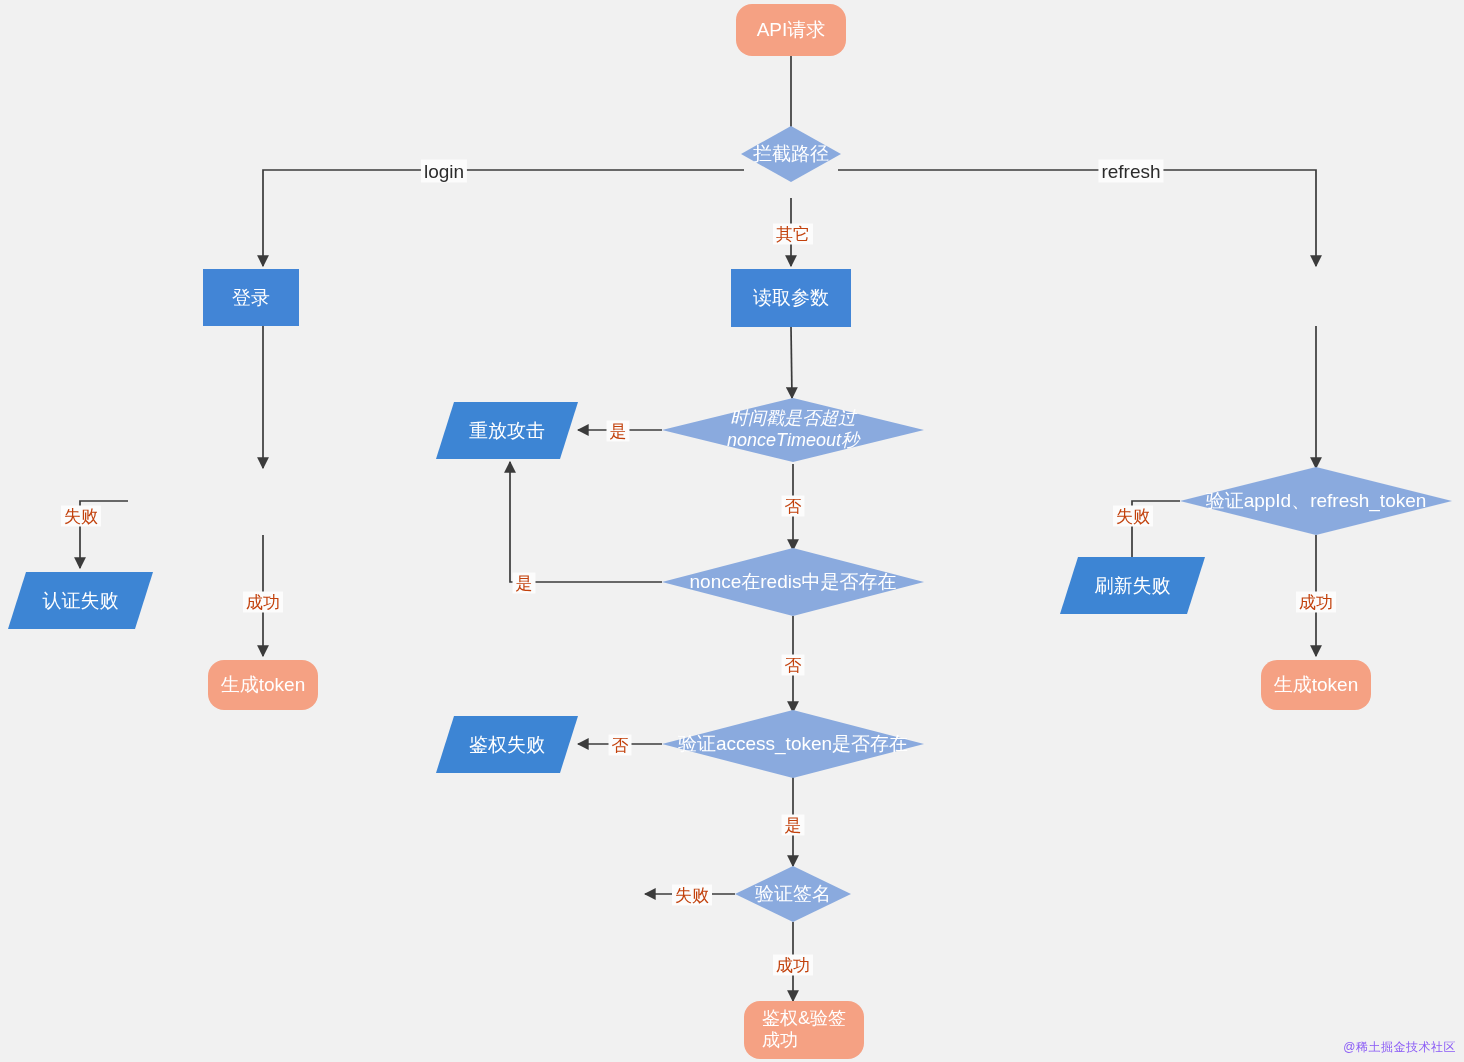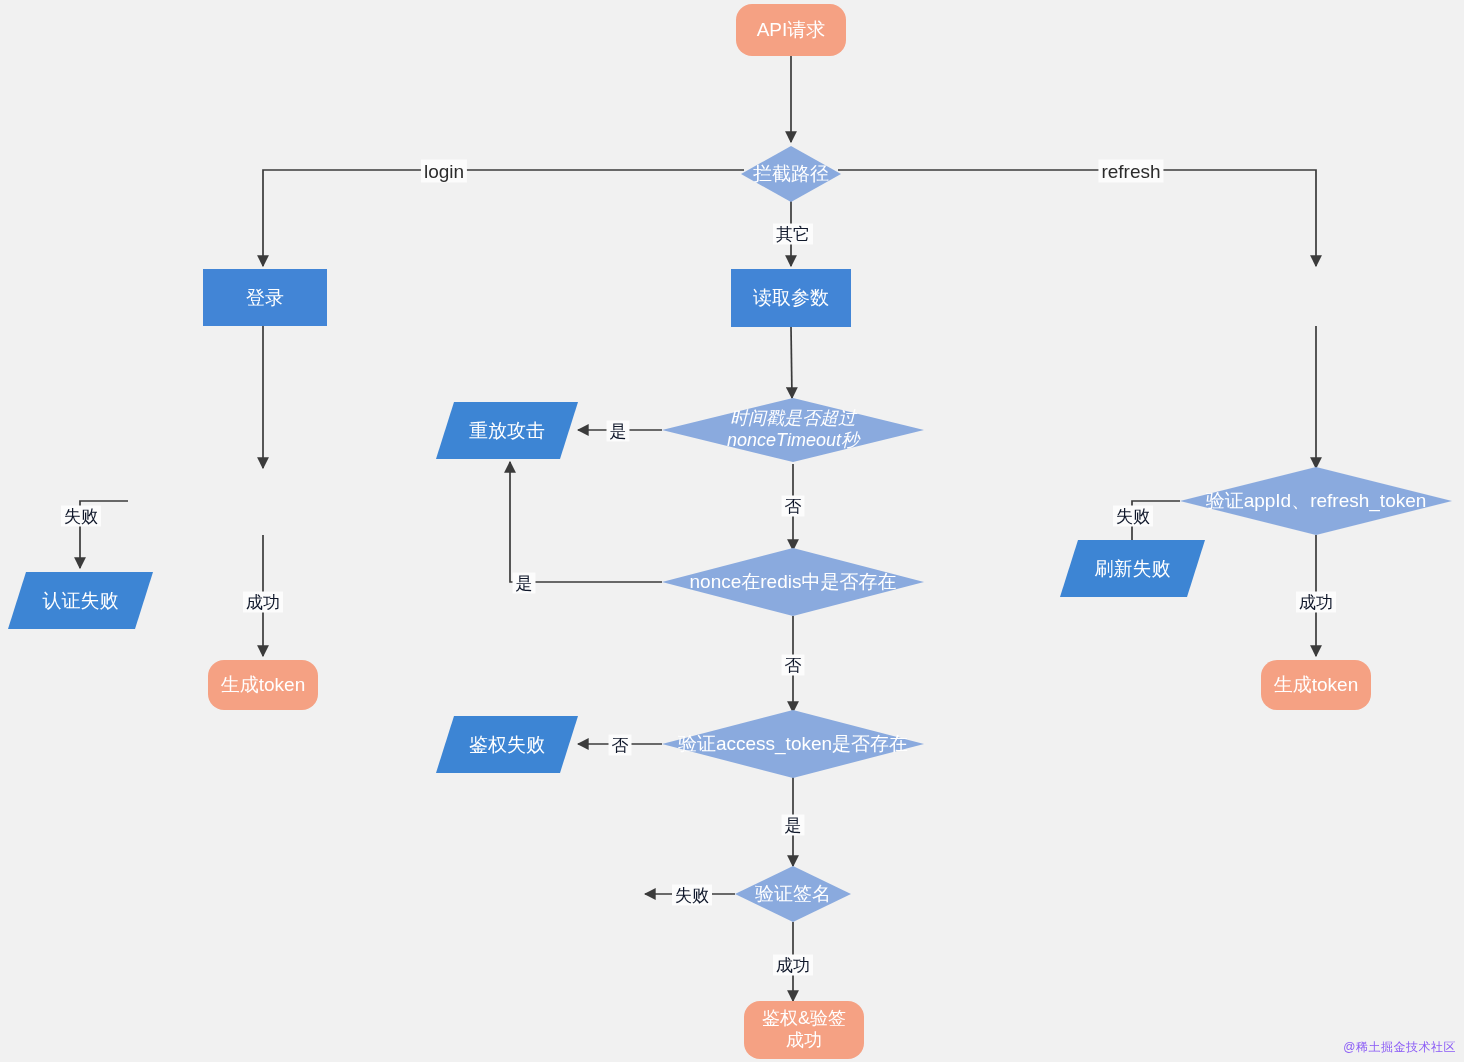--- a/index.html
+++ b/index.html
@@ -24,21 +24,21 @@
     top: 0;
     width: 1464px;
     height: 1062px;
     pointer-events: none;
   }
   .node {
     position: absolute;
     display: flex;
     align-items: center;
     justify-content: center;
-    text-align: center;
+    text-align: left;
     color: #ffffff;
     line-height: 1.22;
     box-sizing: border-box;
     white-space: pre-line;
   }
   .node-terminator {
     background: #f5a183;
     border-radius: 16px;
     font-size: 19px;
   }
@@ -88,21 +88,21 @@
     display: flex;
     align-items: center;
     justify-content: center;
     color: #ffffff;
     font-size: 19px;
     pointer-events: none;
   }
   .edge-label {
     position: absolute;
     background: #fcfcfc;
-    color: #0f172a;
+    color: #c2410c;
     font-size: 17px;
     line-height: 1;
     padding: 2px 3px;
     transform: translate(-50%, -50%);
     white-space: nowrap;
   }
   .edge-label.latin {
     font-size: 19px;
     color: #2b2b2b;
   }
@@ -166,28 +166,28 @@
       <path d="M 1180 501 L 1132 501 L 1132 568"></path>
 
       <path d="M 1316 535 L 1316 656"></path>
     </g>
   </svg>
 
   <div class="node node-terminator" style="left:736px; top:4px; width:110px; height:52px;">
     <span>API请求</span>
   </div>
 
-  <div class="node-decision-wrap" style="left:741px; top:146px; width:100px; height:56px;">
+  <div class="node-decision-wrap" style="left:741px; top:126px; width:100px; height:56px;">
     <svg width="100" height="56" viewBox="0 0 100 56">
       <polygon points="50,0 100,28 50,56 0,28" fill="#8aaade"></polygon>
     </svg>
     <div class="node-decision-label">拦截路径</div>
   </div>
 
-  <div class="node node-process" style="left:203px; top:269px; width:124px; height:57px;">
+  <div class="node node-process" style="left:203px; top:269px; width:96px; height:57px;">
     <span>登录</span>
   </div>
 
   <div class="node node-process" style="left:731px; top:269px; width:120px; height:58px;">
     <span>读取参数</span>
   </div>
 
 
   <div class="node-decision-wrap" style="left:662px; top:398px; width:262px; height:64px;font-style:italic;">
     <svg width="262" height="64" viewBox="0 0 262 64">
@@ -219,21 +219,21 @@
     <div class="node-decision-label">nonce在redis中是否存在</div>
   </div>
 
   <div class="node-io-wrap" style="left:8px; top:572px; width:145px; height:57px;">
     <svg width="145" height="57" viewBox="0 0 145 57">
       <polygon points="18,0 145,0 127,57 0,57" fill="#3d85d4"></polygon>
     </svg>
     <div class="node-io-label">认证失败</div>
   </div>
 
-  <div class="node-io-wrap" style="left:1060px; top:540px; width:145px; height:57px;">
+  <div class="node-io-wrap" style="left:1060px; top:557px; width:145px; height:57px;">
     <svg width="145" height="57" viewBox="0 0 145 57">
       <polygon points="18,0 145,0 127,57 0,57" fill="#3d85d4"></polygon>
     </svg>
     <div class="node-io-label">刷新失败</div>
   </div>
 
   <div class="node node-terminator" style="left:208px; top:660px; width:110px; height:50px;">
     <span>生成token</span>
   </div>
 

